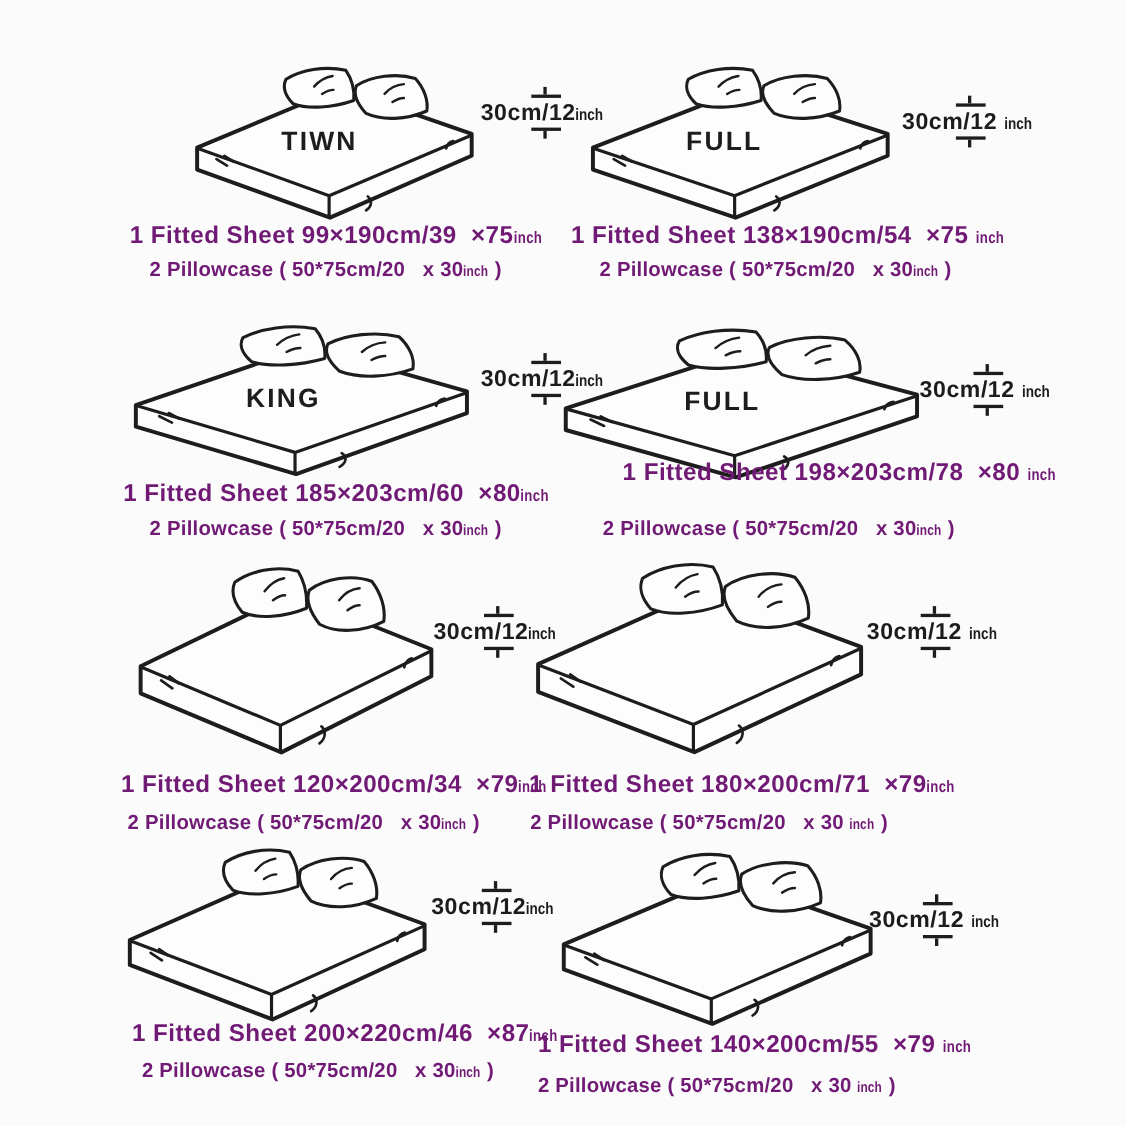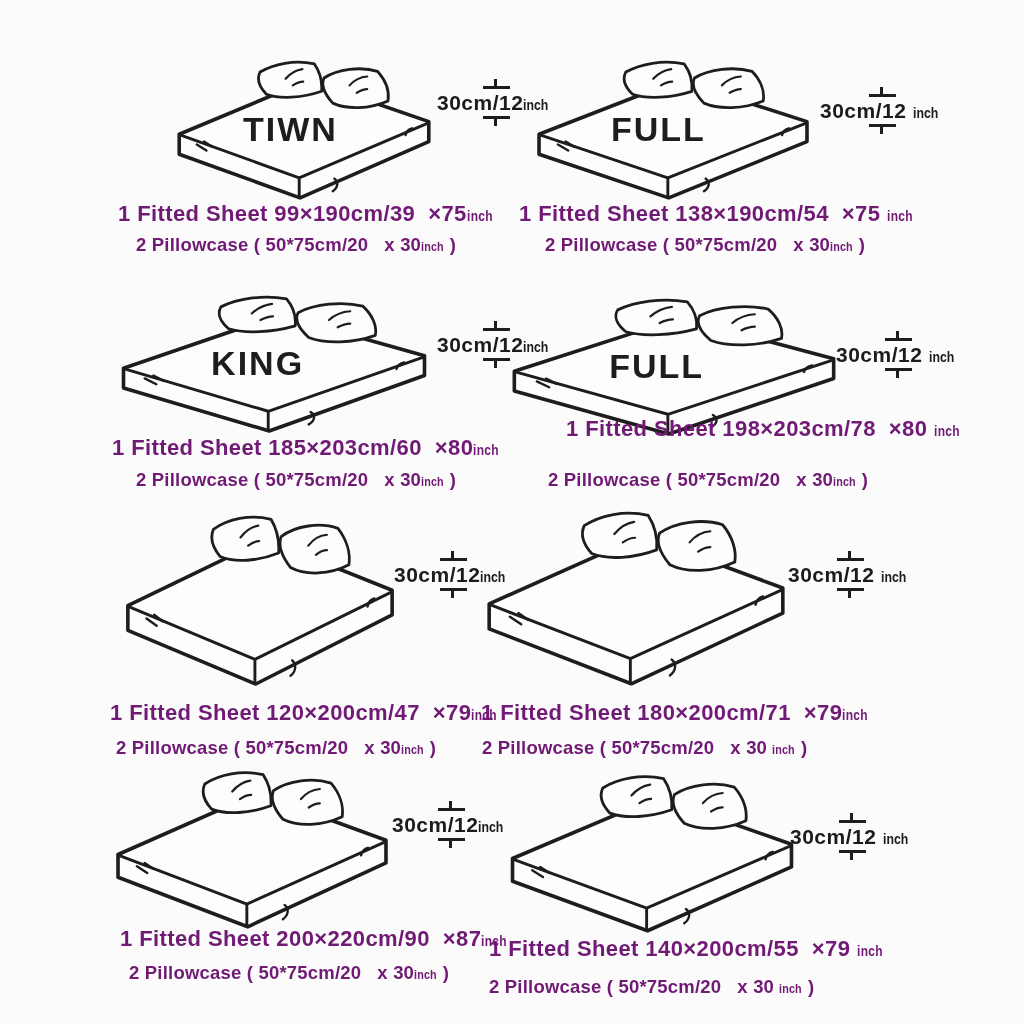--- a/index.html
+++ b/index.html
@@ -14,21 +14,21 @@
     overflow:hidden;
     color:#1c1c1c;
   }
   .panel{position:absolute;left:0;top:0;width:0;height:0;}
   
   .bed{position:absolute;display:block;}
   .bed svg{display:block;width:100%;height:100%;}
   .bed-label{
     position:absolute;left:45%;top:48%;
     transform:translate(-50%,-50%);
-    font-weight:bold;font-size:34px;letter-spacing:2px;
+    font-weight:bold;font-size:24px;letter-spacing:2px;
     color:#1d1d1d;white-space:pre;
   }
   
   .dim{position:absolute;display:flex;flex-direction:column;align-items:center;}
   .dim-tick{position:relative;width:27px;height:3px;background:#1d1d1d;margin-left:2px;}
   .dim-tick.t::before{content:"";position:absolute;left:11px;top:-7px;width:3px;height:7px;background:#1d1d1d;}
   .dim-tick.b::before{content:"";position:absolute;left:11px;top:3px;width:3px;height:7px;background:#1d1d1d;}
   .dim-text{
     font-weight:bold;font-size:21px;letter-spacing:.5px;
     line-height:1.1;padding:2px 0;white-space:pre;
@@ -137,21 +137,21 @@
       <svg viewBox="0 0 340 200" preserveAspectRatio="none">
           <use href="#bed-art"></use>
         </svg>
       <span class="bed-label"></span>
     </span>
     <span class="dim" style="left:394px;top:558px;">
       <span class="dim-tick t"></span>
       <span class="dim-text"><span>30cm/12</span><span class="unit">inch</span></span>
       <span class="dim-tick b"></span>
     </span>
-    <p class="spec l1" style="left:110px;top:700px;"><span>1 Fitted Sheet 120×200cm/47  ×79</span><span class="unit">inch</span><span></span></p>
+    <p class="spec l1" style="left:110px;top:700px;"><span>1 Fitted Sheet 120×200cm/34  ×79</span><span class="unit">inch</span><span></span></p>
     <p class="spec l2" style="left:116px;top:737px;"><span>2 Pillowcase ( 50*75cm/20   x 30</span><span class="unit">inch</span><span>)</span></p>
   </section>
 
   <section class="panel">
     <span class="bed" style="left:476px;top:508px;width:320px;height:186px;">
       <svg viewBox="0 0 340 200" preserveAspectRatio="none">
           <use href="#bed-art"></use>
         </svg>
       <span class="bed-label"></span>
     </span>
@@ -169,21 +169,21 @@
       <svg viewBox="0 0 340 200" preserveAspectRatio="none">
           <use href="#bed-art"></use>
         </svg>
       <span class="bed-label"></span>
     </span>
     <span class="dim" style="left:392px;top:808px;">
       <span class="dim-tick t"></span>
       <span class="dim-text"><span>30cm/12</span><span class="unit">inch</span></span>
       <span class="dim-tick b"></span>
     </span>
-    <p class="spec l1" style="left:120px;top:926px;"><span>1 Fitted Sheet 200×220cm/90  ×87</span><span class="unit">inch</span><span></span></p>
+    <p class="spec l1" style="left:120px;top:926px;"><span>1 Fitted Sheet 200×220cm/46  ×87</span><span class="unit">inch</span><span></span></p>
     <p class="spec l2" style="left:129px;top:962px;"><span>2 Pillowcase ( 50*75cm/20   x 30</span><span class="unit">inch</span><span>)</span></p>
   </section>
 
   <section class="panel">
     <span class="bed" style="left:500px;top:772px;width:304px;height:168px;">
       <svg viewBox="0 0 340 200" preserveAspectRatio="none">
           <use href="#bed-art"></use>
         </svg>
       <span class="bed-label"></span>
     </span>

